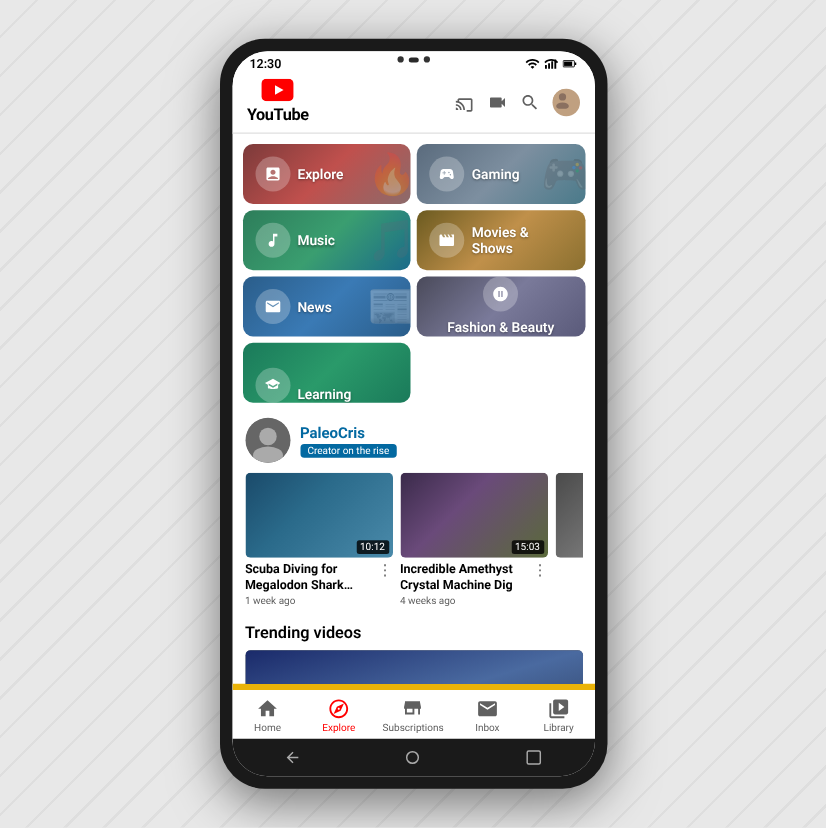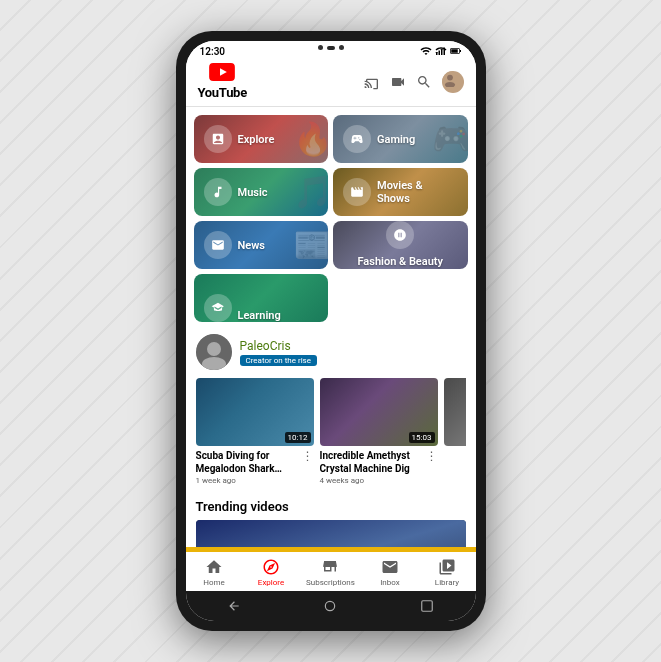--- a/index.html
+++ b/index.html
@@ -190,22 +190,22 @@
       width: 100%;
       height: 100%;
     }
     .creator-info {
       display: flex;
       flex-direction: column;
       gap: 2px;
     }
     .creator-name {
       font-size: 12px;
-      font-weight: 400;
-      color: #4d7c0f;
+      font-weight: 700;
+      color: #0369a1;
     }
     .creator-badge {
       background: #0369a1;
       color: #fff;
       font-size: 8px;
       padding: 1px 6px;
       border-radius: 3px;
       display: inline-block;
     }
 

